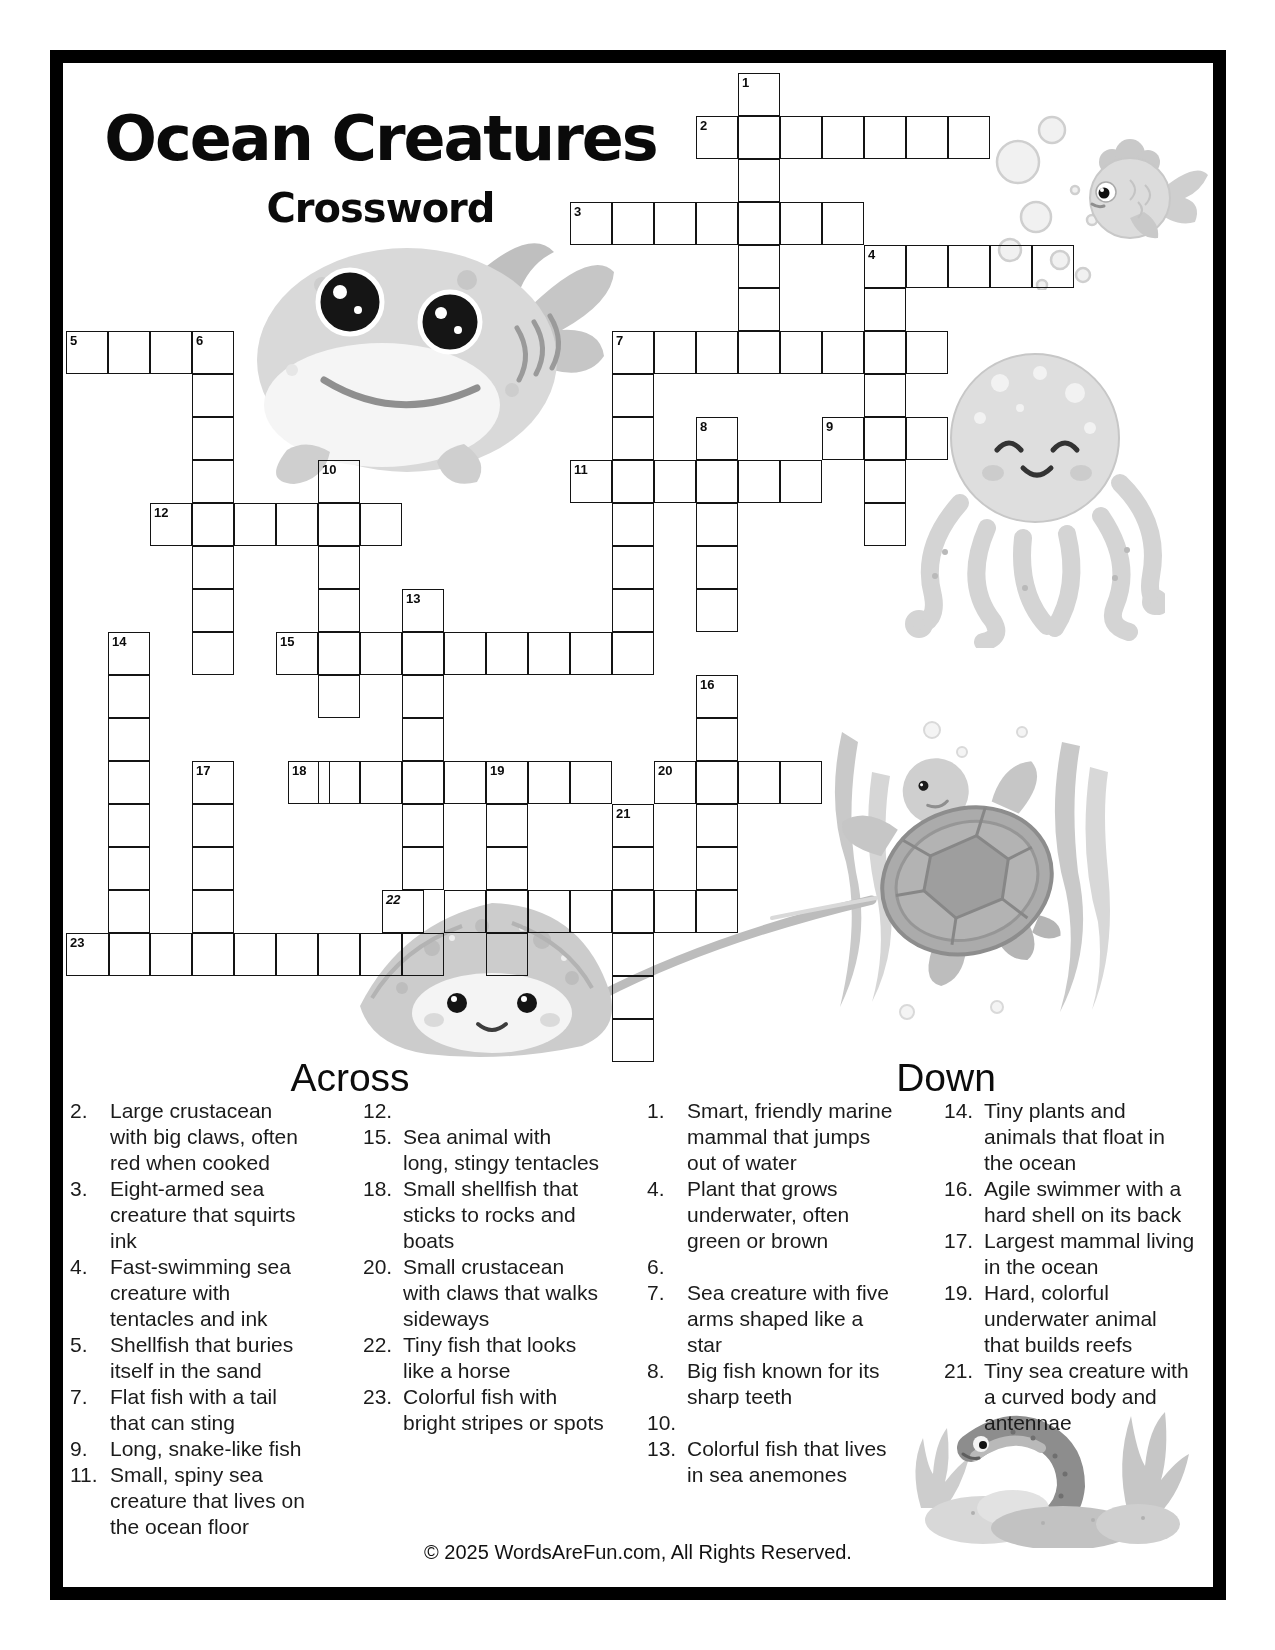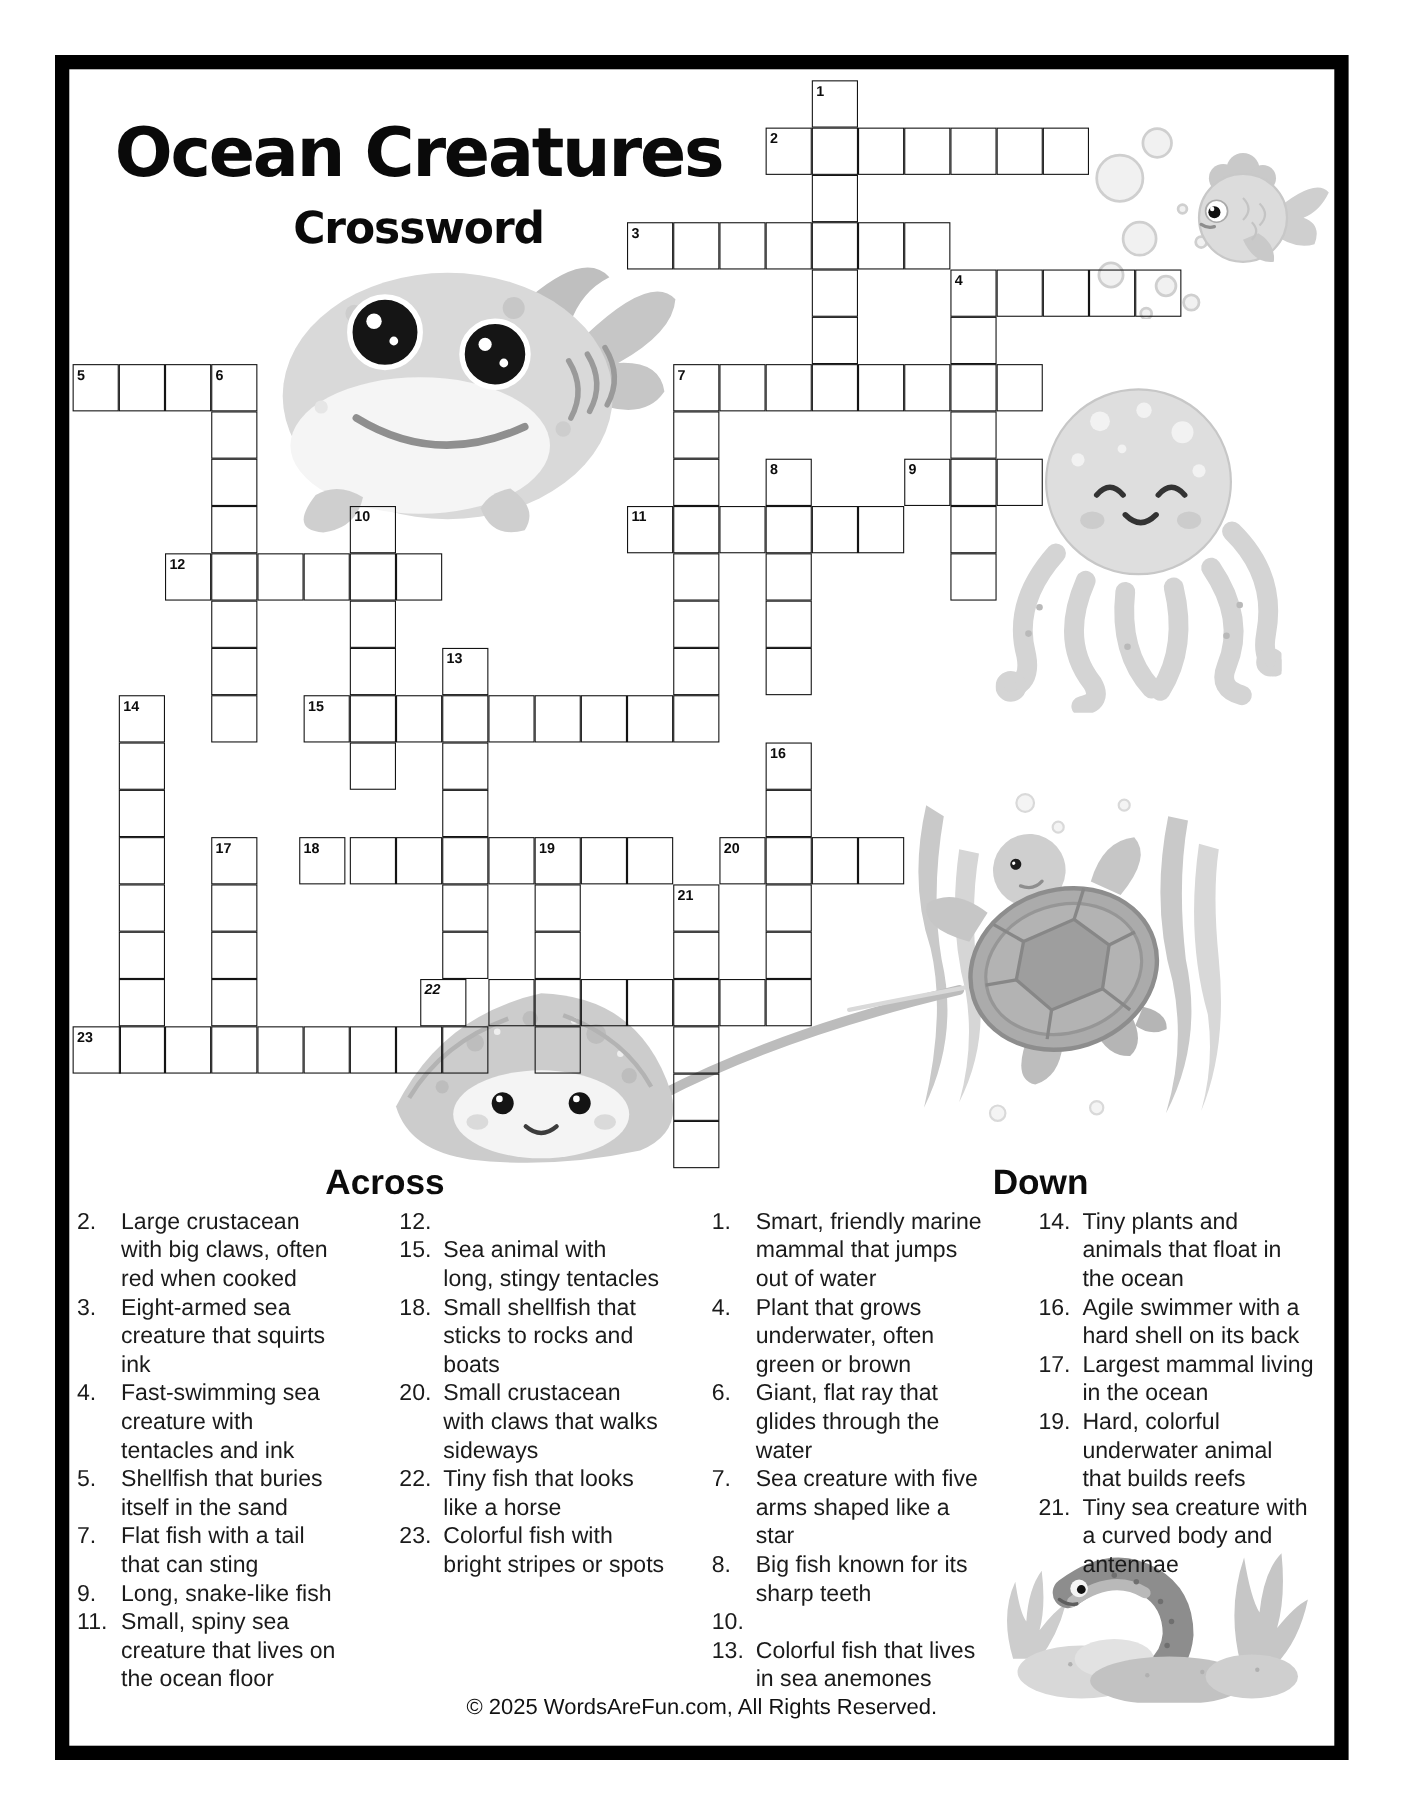--- a/index.html
+++ b/index.html
@@ -10,21 +10,21 @@
   .titleblock{position:absolute;left:88px;top:106px;width:585px;text-align:center;z-index:5;}
   .title{font-family:"DejaVu Sans",sans-serif;font-weight:700;font-size:62px;line-height:1.05;
          letter-spacing:-2px;margin:0;color:#0a0a0a;}
   .subtitle{font-family:"DejaVu Sans",sans-serif;font-weight:700;font-size:40px;
             letter-spacing:-1px;margin:14px 0 0;color:#0a0a0a;}
   #grid{position:absolute;left:0;top:0;width:1275px;height:1650px;z-index:4;pointer-events:none;}
   .cell{position:absolute;width:42px;height:43px;border:1px solid #141414;box-sizing:border-box;
         background:transparent;pointer-events:auto;}
   .cellnum{position:absolute;left:3px;top:1px;font-size:13px;font-weight:700;color:#0c0c0c;
            font-family:"Liberation Sans",sans-serif;}
-  .cluehead{position:absolute;font-size:32px;font-weight:700;z-index:5;width:200px;
+  .cluehead{position:absolute;font-size:39px;font-weight:400;z-index:5;width:200px;
             text-align:center;color:#0c0c0c;}
   .cluecol{position:absolute;z-index:5;}
   .clue{display:flex;align-items:flex-start;font-size:21px;line-height:26px;color:#1b1b1b;}
   .cnum{width:36px;flex:0 0 36px;padding-right:4px;}
   .ctext{white-space:pre-line;}
   .footer{position:absolute;left:338px;top:1541px;width:600px;text-align:center;
           font-size:20px;color:#111;z-index:5;}
   .art{position:absolute;z-index:1;}
 </style>
 </head>
@@ -351,21 +351,21 @@
       <div class="cell" style="left: 696px; top: 804px;"></div>
       <div class="cell" style="left: 696px; top: 847px;"></div>
       <div class="cell" style="left: 696px; top: 890px;"></div>
       <div class="cell" style="left: 192px; top: 761px;">
         <span class="cellnum">17</span>
       </div>
       <div class="cell" style="left: 192px; top: 804px;"></div>
       <div class="cell" style="left: 192px; top: 847px;"></div>
       <div class="cell" style="left: 192px; top: 890px;"></div>
       <div class="cell" style="left: 192px; top: 933px;"></div>
-      <div class="cell" style="left: 272px; top: 761px;">
+      <div class="cell" style="left: 288px; top: 761px;">
         <span class="cellnum">18</span>
       </div>
       <div class="cell" style="left: 318px; top: 761px;"></div>
       <div class="cell" style="left: 360px; top: 761px;"></div>
       <div class="cell" style="left: 444px; top: 761px;"></div>
       <div class="cell" style="left: 486px; top: 761px;">
         <span class="cellnum">19</span>
       </div>
       <div class="cell" style="left: 528px; top: 761px;"></div>
       <div class="cell" style="left: 570px; top: 761px;"></div>
@@ -483,23 +483,20 @@
 out of water</span>
       </div>
       <div class="clue">
         <span class="cnum">4.</span>
         <span class="ctext">Plant that grows
 underwater, often
 green or brown</span>
       </div>
       <div class="clue">
         <span class="cnum">6.</span>
-        <span class="ctext">Giant, flat ray that
-glides through the
-water</span>
       </div>
       <div class="clue">
         <span class="cnum">7.</span>
         <span class="ctext">Sea creature with five
 arms shaped like a star</span>
       </div>
       <div class="clue">
         <span class="cnum">8.</span>
         <span class="ctext">Big fish known for its
 sharp teeth</span>

